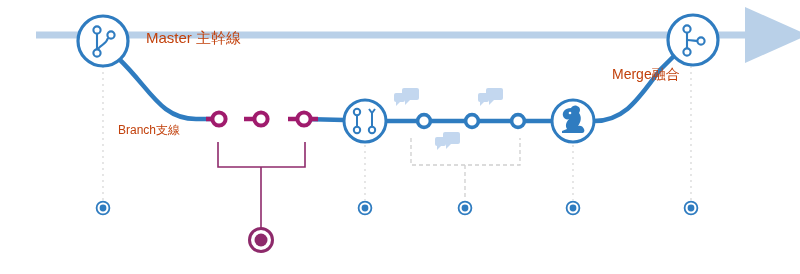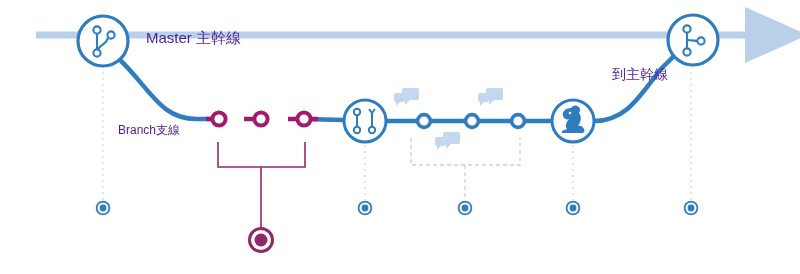--- a/index.html
+++ b/index.html
@@ -19,21 +19,21 @@
   }
   #diagram-svg {
     position: absolute;
     left: 0;
     top: 0;
     width: 800px;
     height: 274px;
   }
   .lbl {
     position: absolute;
-    color: #4c1d95;
+    color: #c2410c;
     white-space: nowrap;
     line-height: 1.32;
   }
   #label-master {
     left: 146px;
     top: 28px;
     font-size: 15px;
   }
   #label-branch {
     left: 118px;
@@ -200,16 +200,16 @@
       </g>
     </g>
 
   </svg>
 
   <div class="lbl" id="label-master">Master 主幹線</div>
 
   <div class="lbl" id="label-branch">Branch支線</div>
 
   <div class="lbl" id="label-merge">
-    <div>到主幹線</div>
+    <div>Merge融合</div>
   </div>
 
 </div>
 
 </body></html>

